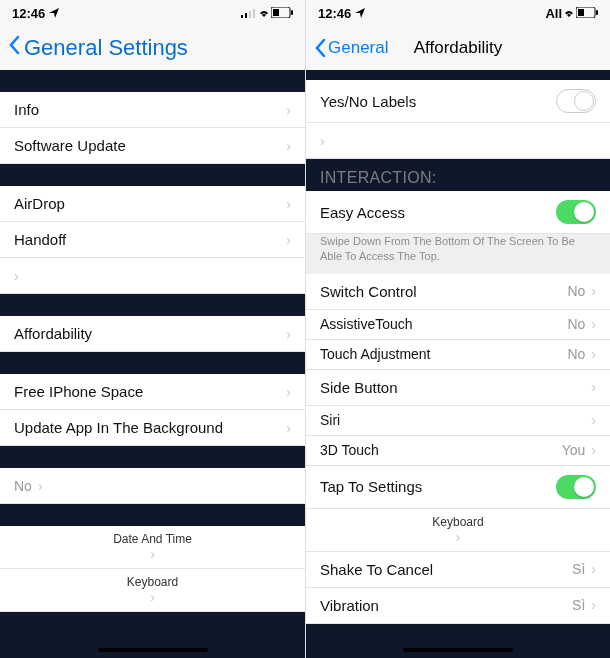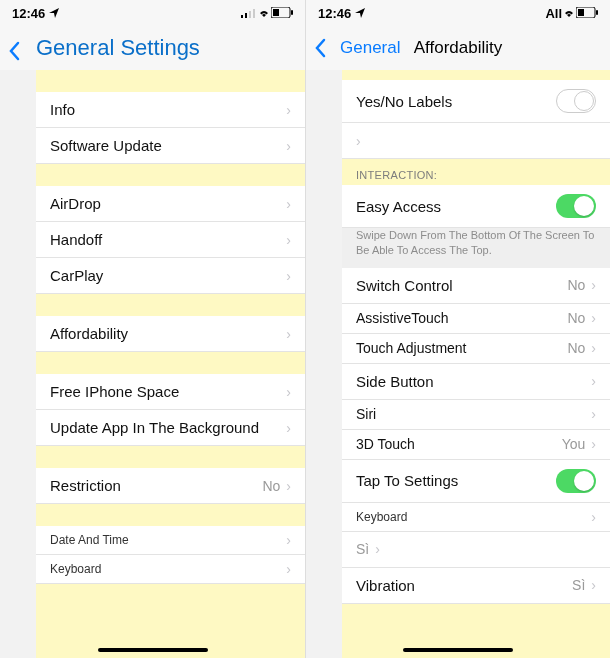--- a/index.html
+++ b/index.html
@@ -37,69 +37,67 @@
     .nav-bar {
       height: 44px;
       display: flex;
       align-items: center;
       padding: 0 8px;
       background: #f7f7f7;
       position: relative;
     }
     .nav-back {
       display: flex;
-      align-items: flex-end;
+      align-items: flex-start;
       color: #0a7cff;
       font-size: 17px;
       cursor: pointer;
-      gap: 12px;
     }
     .nav-back svg { margin-right: 2px; }
     .nav-title {
       position: absolute;
       left: 50%;
       transform: translateX(-50%);
       font-size: 17px;
       font-weight: 500;
       color: #000;
     }
     .nav-title-left {
       font-size: 22px;
       font-weight: 400;
       color: #0a6fc9;
       margin-left: 2px;
     }
     .content {
       flex: 1;
       overflow-y: hidden;
-      background: #fef9c3;
-      margin-left: 36px;
+      background: #0f172a;
     }
     .group-gap { height: 22px; }
     .group-gap-sm { height: 10px; }
     .section-header {
       padding: 10px 14px 4px;
-      font-size: 11px;
+      font-size: 16px;
       color: #7d7d7d;
       letter-spacing: 0.3px;
     }
     .row {
       background: #fff;
       min-height: 36px;
       padding: 9px 14px;
       display: flex;
       align-items: center;
       justify-content: space-between;
       border-bottom: 1px solid #e3e3e3;
       font-size: 15px;
       color: #111;
       cursor: pointer;
     }
     .row.compact { min-height: 30px; padding: 6px 14px; font-size: 14px; gap: 48px; }
-    .row.sub { font-size: 12px; color: #333; min-height: 26px; padding: 6px 14px; }
+    .row.sub { font-size: 12px; color: #333; min-height: 26px; padding: 6px 14px; flex-direction: column; }
     .row-label { flex: 1; }
     .row-right {
       display: flex;
       align-items: center;
       gap: 6px;
       color: #9a9a9a;
       font-size: 14px;
     }
     .chevron { color: #c7c7cc; }
     .footer-note {
@@ -219,21 +217,20 @@
           <span class="chevron">›</span>
         </span>
     </div>
     <div class="row">
       <span class="row-label">Handoff</span>
       <span class="row-right">
           <span class="chevron">›</span>
         </span>
     </div>
     <div class="row">
-      <span class="row-label">CarPlay</span>
       <span class="row-right">
           <span class="chevron">›</span>
         </span>
     </div>
 
     <div class="group-gap"></div>
 
     <div class="row">
       <span class="row-label">Affordability</span>
       <span class="row-right">
@@ -252,21 +249,20 @@
     <div class="row">
       <span class="row-label">Update App In The Background</span>
       <span class="row-right">
           <span class="chevron">›</span>
         </span>
     </div>
 
     <div class="group-gap"></div>
 
     <div class="row">
-      <span class="row-label">Restriction</span>
       <span class="row-right">
         <span>No</span>
         <span class="chevron">›</span>
       </span>
     </div>
 
     <div class="group-gap"></div>
 
     <div class="row sub">
       <span class="row-label">Date And Time</span>
@@ -391,20 +387,21 @@
           <div class="knob"></div>
         </div>
     </div>
     <div class="row sub">
       <span class="row-label">Keyboard</span>
       <span class="row-right">
           <span class="chevron">›</span>
         </span>
     </div>
     <div class="row">
+      <span class="row-label">Shake To Cancel</span>
       <span class="row-right">
           <span>Sì</span>
           <span class="chevron">›</span>
         </span>
     </div>
     <div class="row">
       <span class="row-label">Vibration</span>
       <span class="row-right">
           <span>Sì</span>
           <span class="chevron">›</span>

